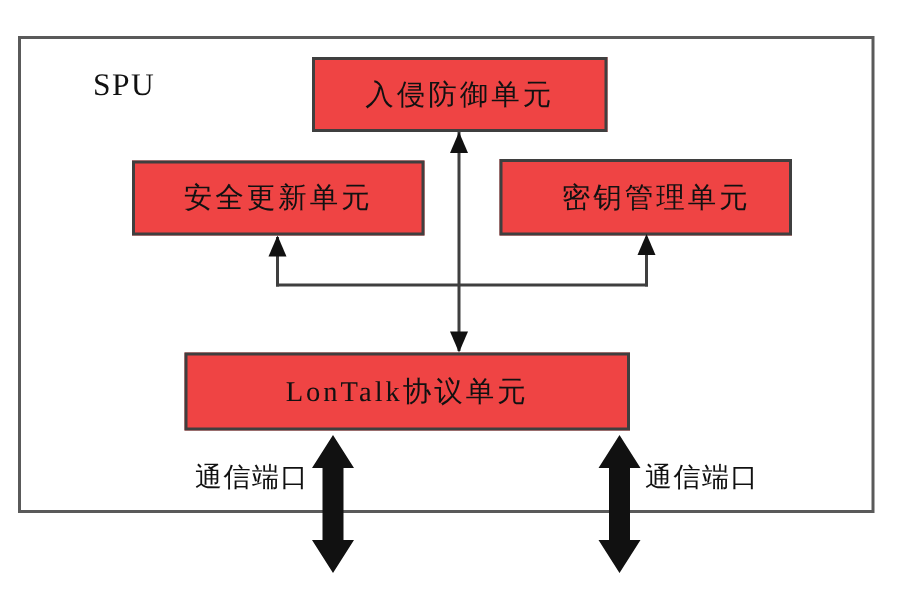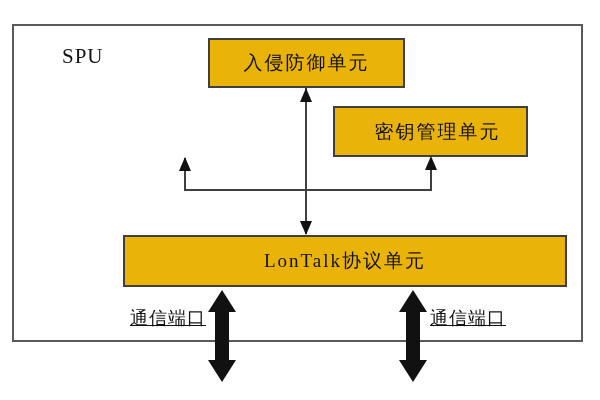--- a/index.html
+++ b/index.html
@@ -23,61 +23,64 @@
     position:absolute;left:12px;top:24px;width:567px;height:314px;
     border:2px solid #5a5a5a;background:transparent;
   }
   .spu-label{
     position:absolute;left:62px;top:44px;
     font-size:21px;letter-spacing:1px;
   }
   .node{
     position:absolute;
     border:2px solid var(--box-border);
-    background:#eab308;
+    background:#ef4444;
     display:flex;align-items:center;justify-content:center;
     font-size:19px;letter-spacing:2px;
     box-sizing:border-box;
   }
   .node-intrusion{left:208px;top:38px;width:197px;height:50px;}
   .node-update{left:88px;top:107px;width:195px;height:50px;}
   .node-key{left:333px;top:106px;width:195px;height:51px;padding-left:14px;}
-  .node-lontalk{left:123px;top:235px;width:444px;height:52px;}
+  .node-lontalk{left:123px;top:235px;width:297px;height:52px;}
   .vline,.hline{position:absolute;background:var(--line);}
   .center-vline{left:305px;top:88px;width:2px;height:146px;}
   .branch-hline{left:184px;top:189px;width:248px;height:2px;}
   .left-riser{left:184px;top:158px;width:2px;height:33px;}
   .right-riser{left:430px;top:158px;width:2px;height:33px;}
   .tri{position:absolute;width:0;height:0;}
   .tri-up{border-left:6px solid transparent;border-right:6px solid transparent;border-bottom:14px solid var(--arrow);}
   .tri-down{border-left:6px solid transparent;border-right:6px solid transparent;border-top:14px solid var(--arrow);}
   .tri-center-up{left:300px;top:88px;}
   .tri-center-down{left:300px;top:221px;}
   .tri-left-up{left:179px;top:157px;}
   .tri-right-up{left:425px;top:156px;}
   .thick-arrow{position:absolute;width:30px;height:92px;}
   .thick-arrow-left{left:207px;top:290px;}
   .thick-arrow-right{left:398px;top:290px;}
   .port-label{
-    position:absolute;font-size:18px;letter-spacing:1px;text-decoration:underline;
+    position:absolute;font-size:18px;letter-spacing:1px;
   }
   .port-label-left{left:130px;top:306px;}
   .port-label-right{left:430px;top:306px;}
 </style>
 </head>
 <body>
 
 <div class="canvas">
 
   <div class="outer-box"></div>
 
   <div class="spu-label">SPU</div>
 
   <div class="node node-intrusion">
     <span>入侵防御单元</span>
+  </div>
+  <div class="node node-update">
+    <span>安全更新单元</span>
   </div>
   <div class="node node-key">
     <span>密钥管理单元</span>
   </div>
   <div class="node node-lontalk">
     <span>LonTalk协议单元</span>
   </div>
 
   <div class="vline center-vline"></div>
   <div class="hline branch-hline"></div>

